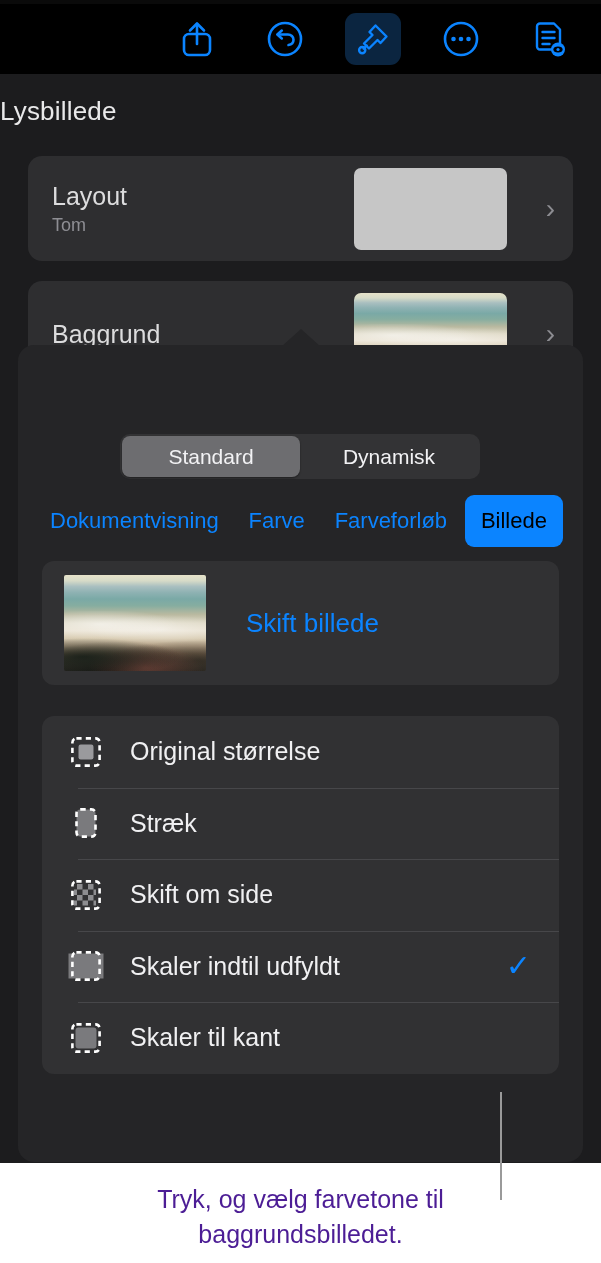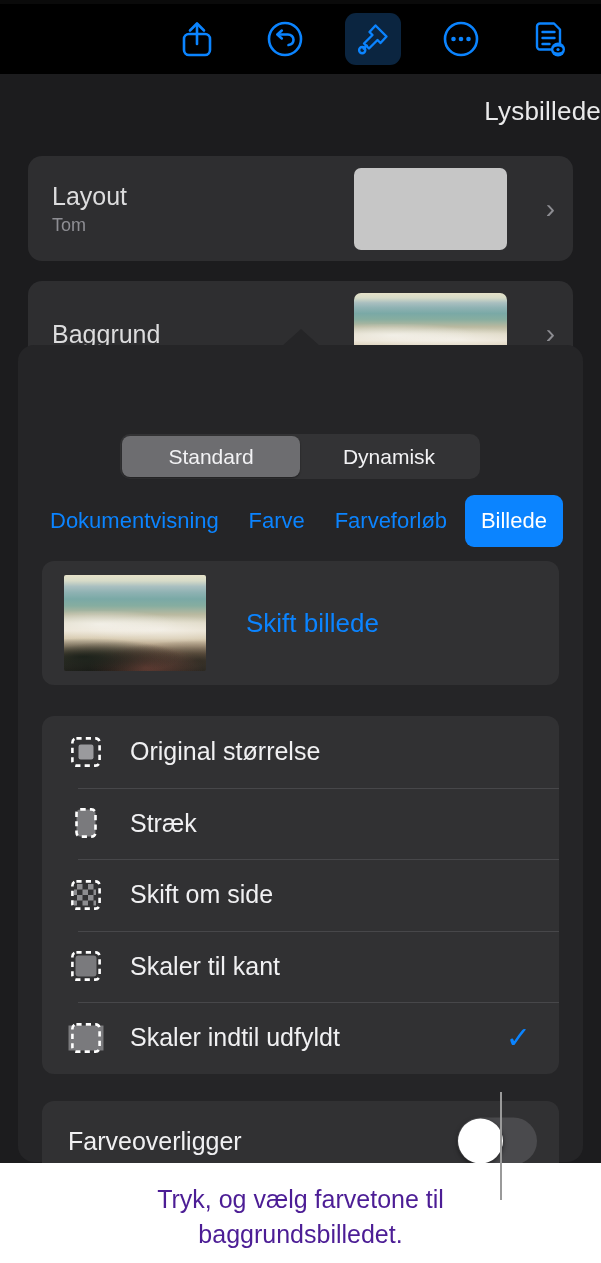--- a/index.html
+++ b/index.html
@@ -67,21 +67,21 @@
     width: 601px;
     height: 1089px;
     background: #1c1c1e;
     overflow: hidden;
   }
 
   .panel-title {
     position: absolute;
     left: 0; top: 22px;
     width: 601px;
-    text-align: right;
+    text-align: left;
     color: #e9e9ea;
     font-size: 26px;
     letter-spacing: .2px;
   }
 
   .card {
     position: absolute;
     left: 28px;
     width: 545px;
     background: #2e2e30;
@@ -239,21 +239,21 @@
   }
   .tab {
     color: #0b84ff;
     font-size: 22px;
     padding: 7px 12px;
     border-radius: 9px;
     white-space: nowrap;
   }
   .tab.selected {
     background: #0b84ff;
-    color: #ffffff;
+    color: #000000;
     padding: 13px 16px;
   }
 
   
   .pop-card {
     position: absolute;
     left: 24px;
     width: 517px;
     background: #313133;
     border-radius: 12px;
@@ -525,47 +525,41 @@
                   <rect x="4" y="21.5" width="3" height="5"></rect>
                 </g>
                 <rect x="2.4" y="2.4" width="27.2" height="27.2" rx="4" stroke="#ffffff" stroke-width="2.6" stroke-dasharray="5.2 4.2"></rect>
               </svg>
             </span>
             <span class="opt-label">Skift om side</span>
           </div>
 
           <div class="opt">
             <span class="opt-icon">
-              <svg width="32" height="32" viewBox="0 0 32 32" fill="none">
-                <rect x="5.5" y="5.5" width="21" height="21" rx="3" fill="#7a7a7d"></rect>
-                <rect x="2.4" y="2.4" width="27.2" height="27.2" rx="4" stroke="#ffffff" stroke-width="2.6" stroke-dasharray="5.2 4.2"></rect>
-              </svg>
-            </span>
-            <span class="opt-label">Skaler til kant</span>
-          </div>
-
-          <div class="opt">
-            <span class="opt-icon">
               <svg width="36" height="32" viewBox="0 0 36 32" fill="none">
                 <rect x="0.5" y="3.5" width="35" height="25" fill="#7a7a7d"></rect>
                 <rect x="4.4" y="2.4" width="27.2" height="27.2" rx="4" stroke="#ffffff" stroke-width="2.6" stroke-dasharray="5.2 4.2"></rect>
               </svg>
             </span>
             <span class="opt-label">Skaler indtil udfyldt</span>
             <span class="opt-check">✓</span>
           </div>
 
-        </div>
-
-        <div class="pop-card toggle-card">
-          <span class="toggle-label">Farveoverligger</span>
-          <span class="switch">
-            <span class="knob"></span>
-          </span>
-        </div>
+          <div class="opt">
+            <span class="opt-icon">
+              <svg width="32" height="32" viewBox="0 0 32 32" fill="none">
+                <rect x="5.5" y="5.5" width="21" height="21" rx="3" fill="#7a7a7d"></rect>
+                <rect x="2.4" y="2.4" width="27.2" height="27.2" rx="4" stroke="#ffffff" stroke-width="2.6" stroke-dasharray="5.2 4.2"></rect>
+              </svg>
+            </span>
+            <span class="opt-label">Skaler til kant</span>
+          </div>
+
+        </div>
+
 
       </div>
     </div>
   </div>
 
   <div class="callout-line"></div>
   <div class="caption">Tryk, og vælg farvetone til baggrundsbilledet.</div>
 
 </div>
 

